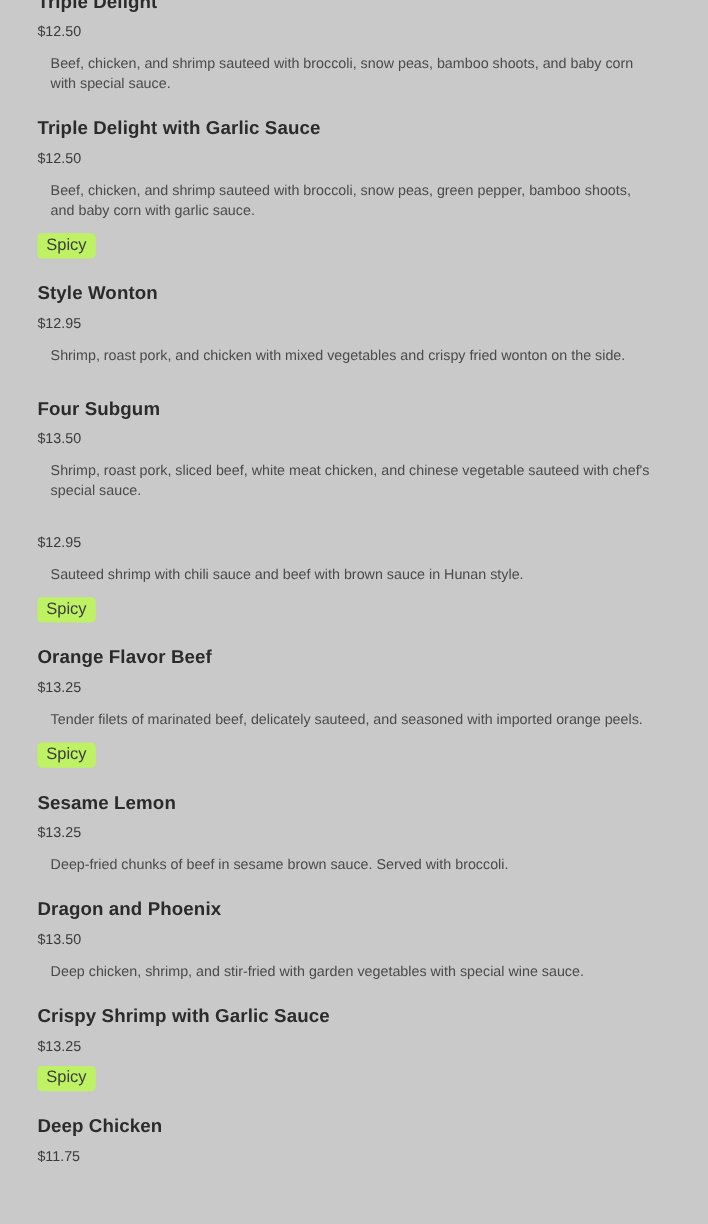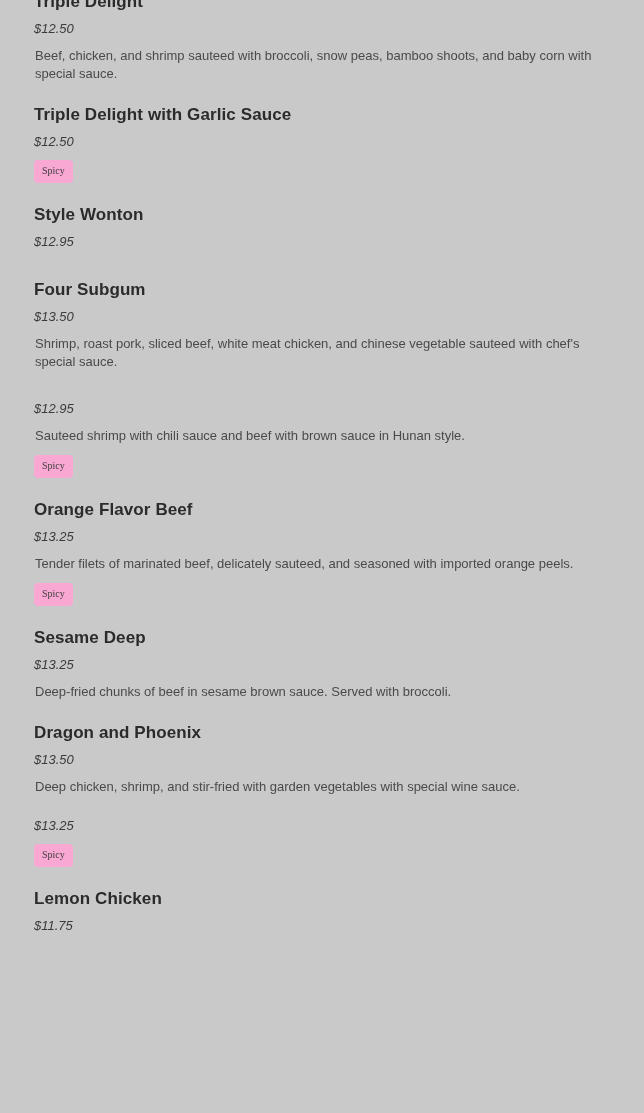--- a/index.html
+++ b/index.html
@@ -31,67 +31,67 @@
     color: #2b2b2b;
     letter-spacing: 0.1px;
     margin: 0 0 9px 0;
     line-height: 20px;
   }
   .item-price {
     font-size: 13px;
     color: #3a3a3a;
     margin: 0 0 10px 0;
     line-height: 16px;
-    font-style: italic;
   }
   .item-desc {
     font-size: 13px;
     color: #4a4a4a;
     line-height: 18px;
-    margin: 1px;
+    margin: 12px;
     max-width: 586px;
   }
   .tags {
     margin-top: 10px;
   }
   .tag {
     display: inline-block;
-    background: #f9a8d4;
+    background: #bef264;
     color: #3c3c3c;
-    font-size: 10px;
+    font-size: 15px;
     line-height: 12px;
     padding: 5px 8px 6px 8px;
     border-radius: 4px;
-    font-family: Liberation Serif, serif;
   }
   
   .gap-lg { margin-bottom: 30px; }
 </style>
 </head>
 <body>
 
 <div class="menu">
 
   <div class="item">
     <div class="item-name">Triple Delight</div>
     <div class="item-price">$12.50</div>
     <div class="item-desc">Beef, chicken, and shrimp sauteed with broccoli, snow peas, bamboo shoots, and baby corn with special sauce.</div>
   </div>
 
   <div class="item">
     <div class="item-name">Triple Delight with Garlic Sauce</div>
     <div class="item-price">$12.50</div>
+    <div class="item-desc">Beef, chicken, and shrimp sauteed with broccoli, snow peas, green pepper, bamboo shoots, and baby corn with garlic sauce.</div>
     <div class="tags">
       <span class="tag">Spicy</span>
     </div>
   </div>
 
   <div class="item gap-lg">
     <div class="item-name">Style Wonton</div>
     <div class="item-price">$12.95</div>
+    <div class="item-desc">Shrimp, roast pork, and chicken with mixed vegetables and crispy fried wonton on the side.</div>
   </div>
 
   <div class="item gap-lg">
     <div class="item-name">Four Subgum</div>
     <div class="item-price">$13.50</div>
     <div class="item-desc">Shrimp, roast pork, sliced beef, white meat chicken, and chinese vegetable sauteed with chef's special sauce.</div>
   </div>
 
   <div class="item">
     <div class="item-price">$12.95</div>
@@ -104,36 +104,37 @@
   <div class="item">
     <div class="item-name">Orange Flavor Beef</div>
     <div class="item-price">$13.25</div>
     <div class="item-desc">Tender filets of marinated beef, delicately sauteed, and seasoned with imported orange peels.</div>
     <div class="tags">
       <span class="tag">Spicy</span>
     </div>
   </div>
 
   <div class="item">
-    <div class="item-name">Sesame Deep</div>
+    <div class="item-name">Sesame Lemon</div>
     <div class="item-price">$13.25</div>
     <div class="item-desc">Deep-fried chunks of beef in sesame brown sauce. Served with broccoli.</div>
   </div>
 
   <div class="item">
     <div class="item-name">Dragon and Phoenix</div>
     <div class="item-price">$13.50</div>
     <div class="item-desc">Deep chicken, shrimp, and stir-fried with garden vegetables with special wine sauce.</div>
   </div>
 
   <div class="item">
+    <div class="item-name">Crispy Shrimp with Garlic Sauce</div>
     <div class="item-price">$13.25</div>
     <div class="tags">
       <span class="tag">Spicy</span>
     </div>
   </div>
 
   <div class="item">
-    <div class="item-name">Lemon Chicken</div>
+    <div class="item-name">Deep Chicken</div>
     <div class="item-price">$11.75</div>
   </div>
 
 </div>
 
 </body></html>

